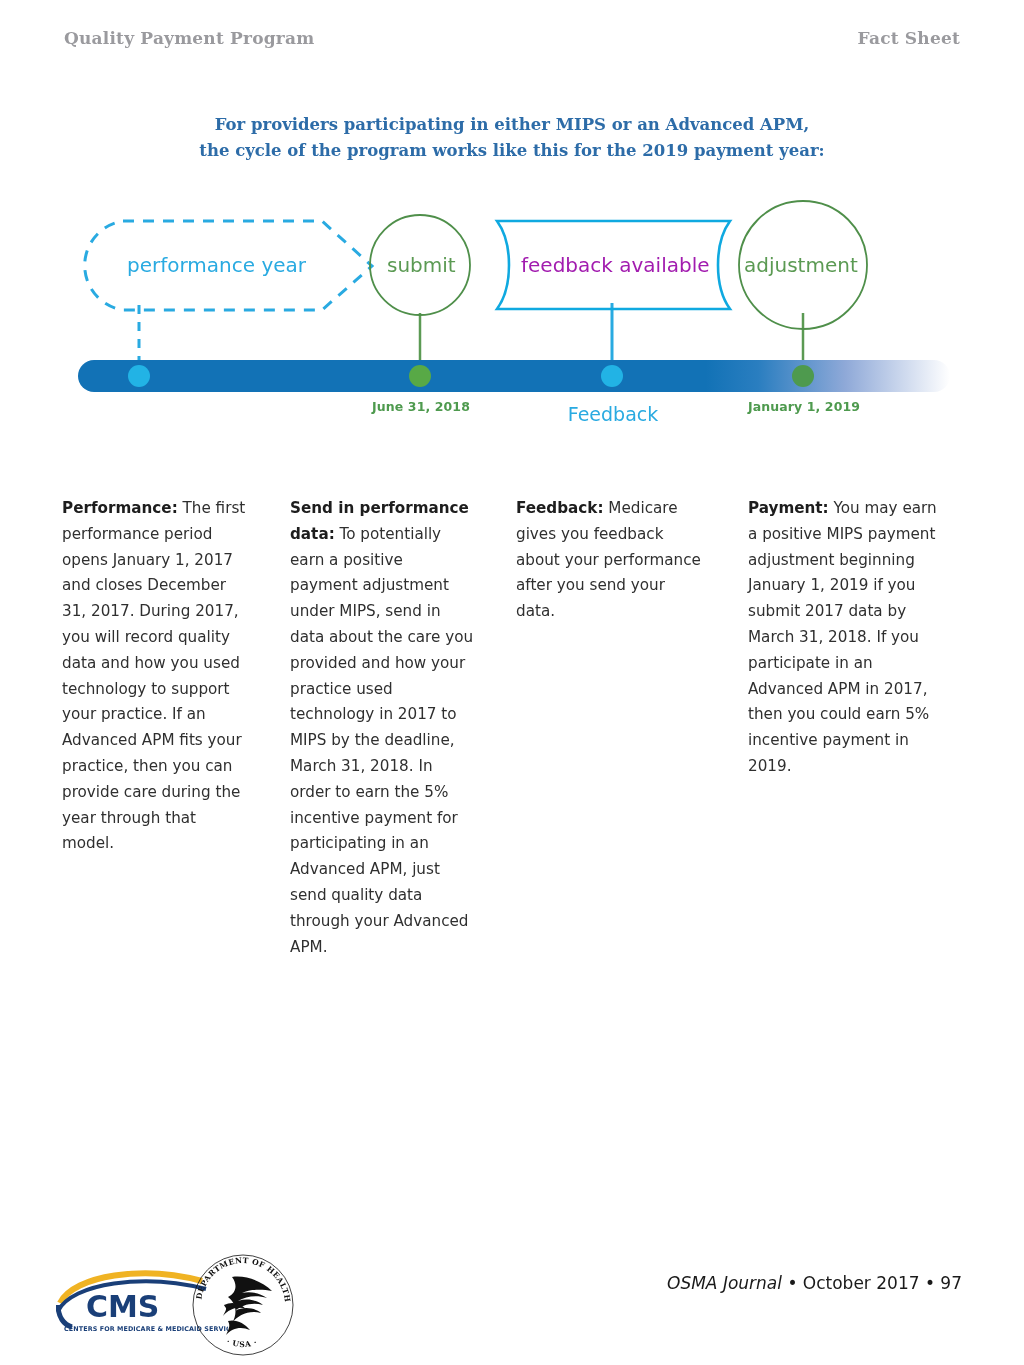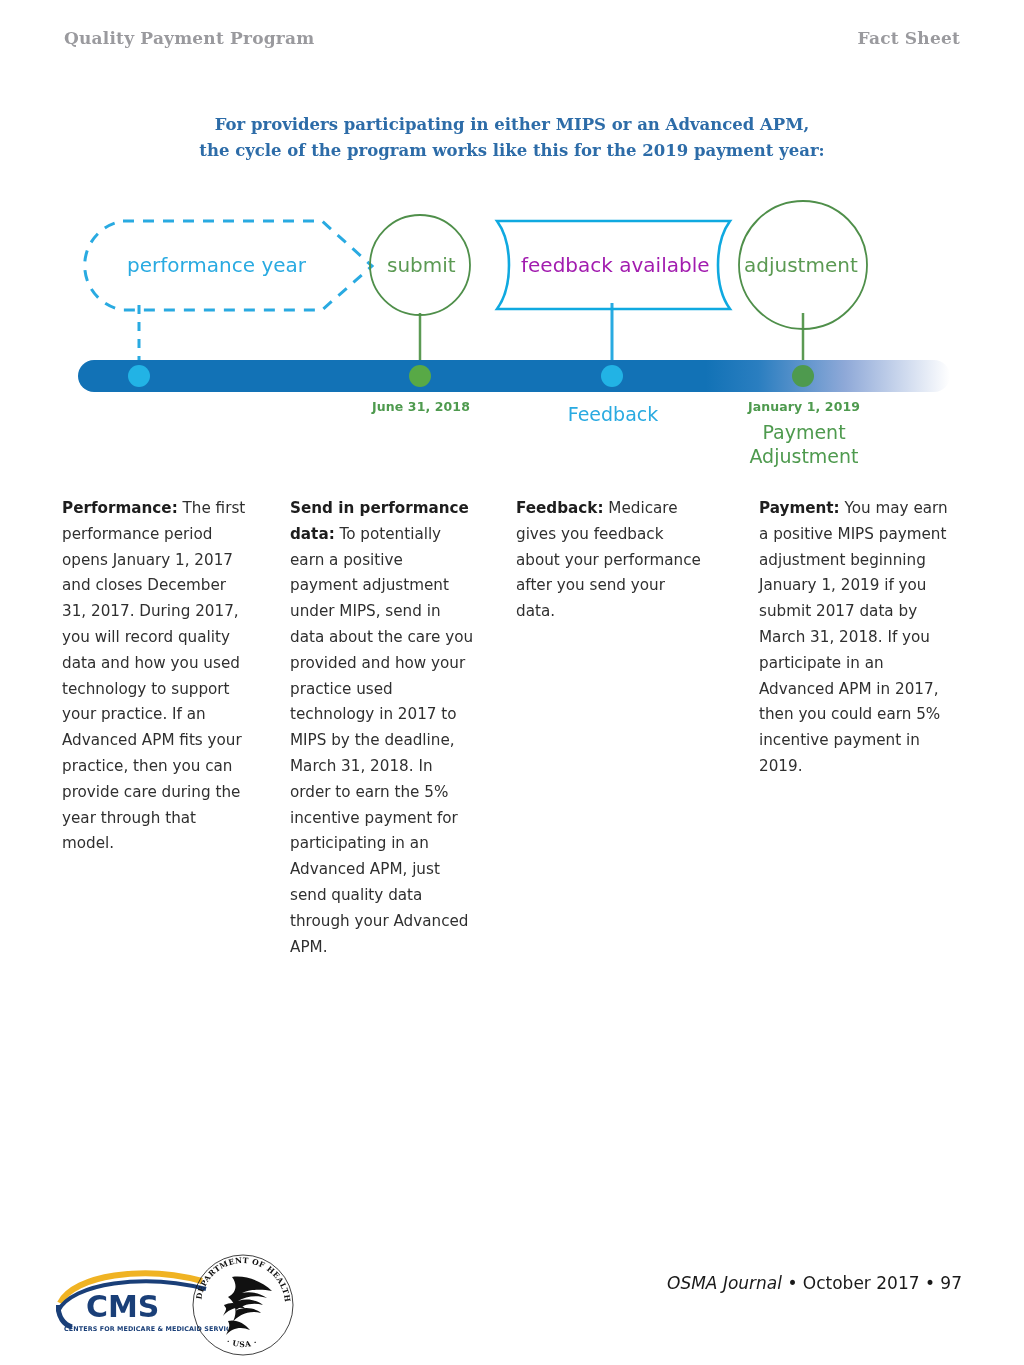--- a/index.html
+++ b/index.html
@@ -114,21 +114,21 @@
     position: absolute;
     top: 0;
     font-size: 15.2px;
     line-height: 25.8px;
     color: #2f2f2f;
   }
   .col b { font-weight: bold; color: #1d1d1d; }
   .col1 { left: 62px; width: 185px; }
   .col2 { left: 290px; width: 185px; }
   .col3 { left: 516px; width: 190px; }
-  .col4 { left: 748px; width: 190px; margin-left: 11px; }
+  .col4 { left: 748px; width: 190px; }
 
   
   .footer {
     position: absolute;
     left: 0;
     top: 1245px;
     width: 1024px;
     height: 120px;
   }
   .cms-logo {
@@ -214,24 +214,20 @@
     <div class="date">June 31, 2018</div>
   </div>
   <div class="milestone m-cyan m3">
     <div class="date"></div>
     <div class="title">
       <div>Feedback</div>
     </div>
   </div>
   <div class="milestone m-green m4">
     <div class="date">January 1, 2019</div>
-    <div class="title">
-      <div>Payment</div>
-      <div>Adjustment</div>
-    </div>
   </div>
 </div>
 
 <div class="columns">
   <div class="col col1">
     <b>Performance:</b><span> The first performance period opens January 1, 2017 and closes December 31, 2017. During 2017, you will record quality data and how you used technology to support your practice. If an Advanced APM fits your practice, then you can provide care during the year through that model.</span>
   </div>
   <div class="col col2">
     <b>Send in performance data:</b><span> To potentially earn a positive payment adjustment under MIPS, send in data about the care you provided and how your practice used technology in 2017 to MIPS by the deadline, March 31, 2018. In order to earn the 5% incentive payment for participating in an Advanced APM, just send quality data through your Advanced APM.</span>
   </div>

